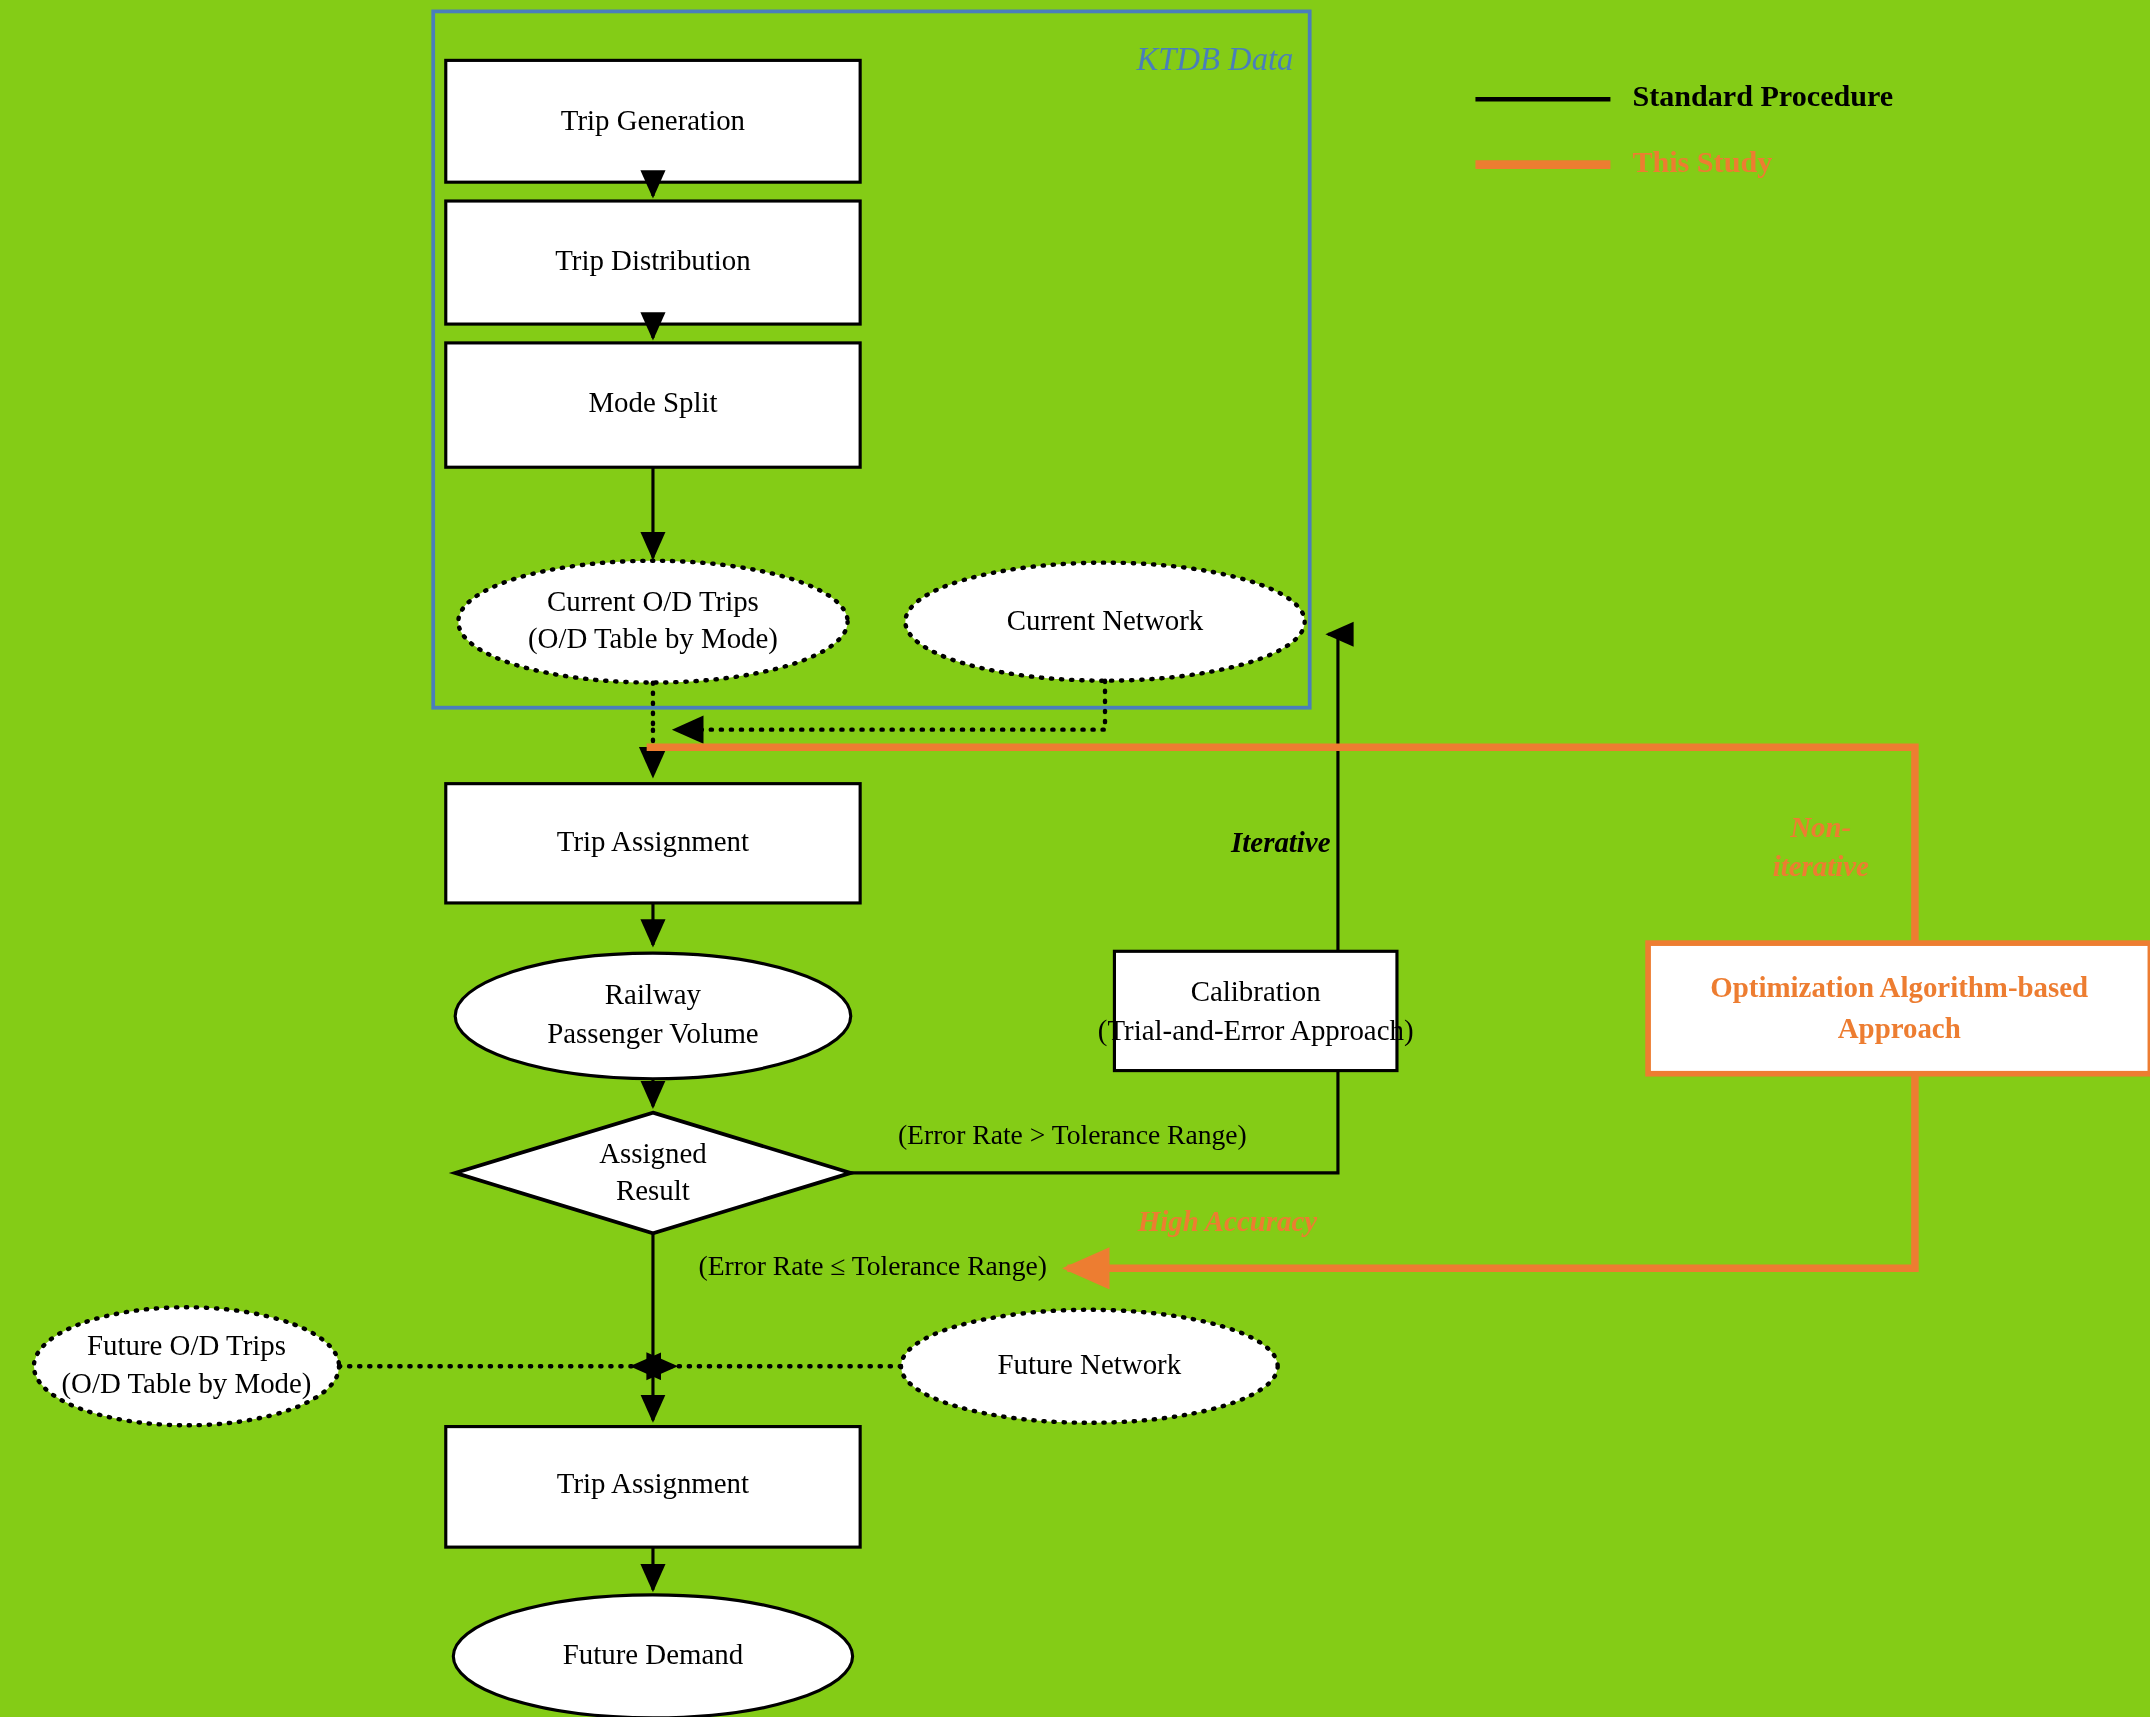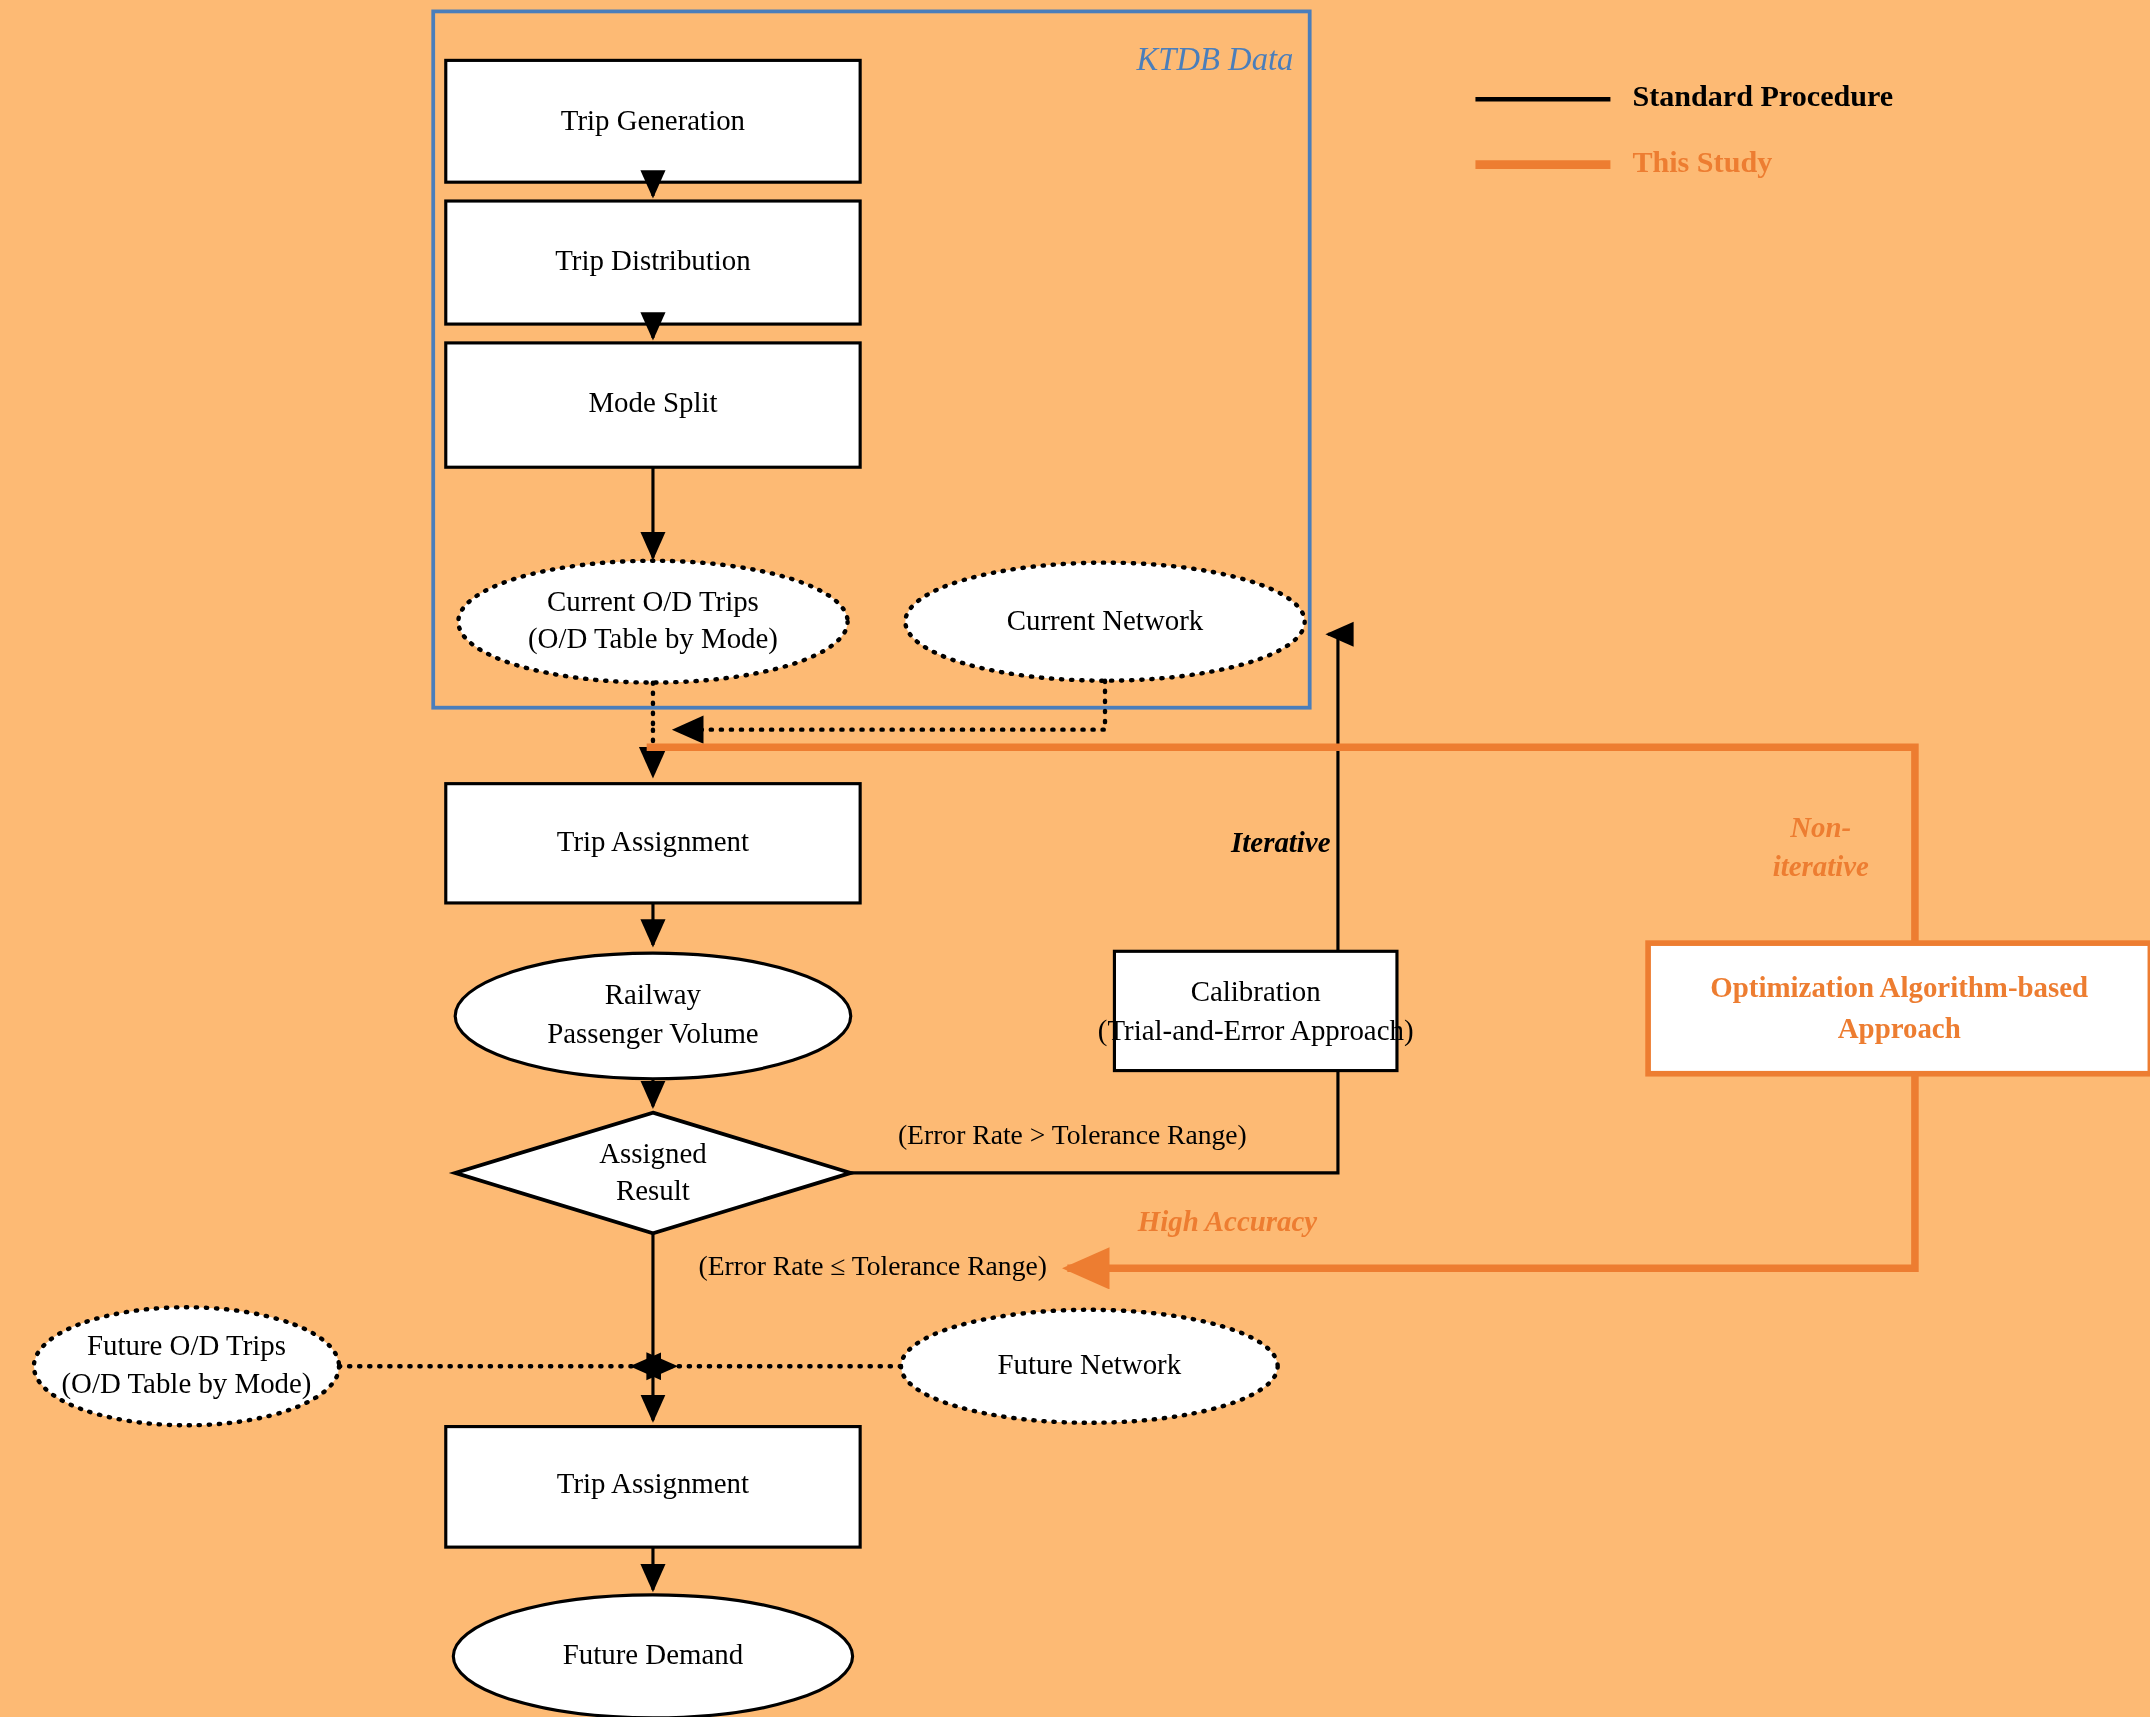--- a/index.html
+++ b/index.html
@@ -7,21 +7,21 @@
     padding: 0;
     background: #ffffff;
   }
   body {
     font-family: "Liberation Serif", "DejaVu Serif", serif;
   }
   #diagram-root {
     position: relative;
     width: 2151px;
     height: 1718px;
-    background: #fdba74;
+    background: #84cc16;
     overflow: hidden;
   }
   svg#flow {
     position: absolute;
     top: 0;
     left: 0;
     width: 2151px;
     height: 1718px;
   }
   .node-text {

